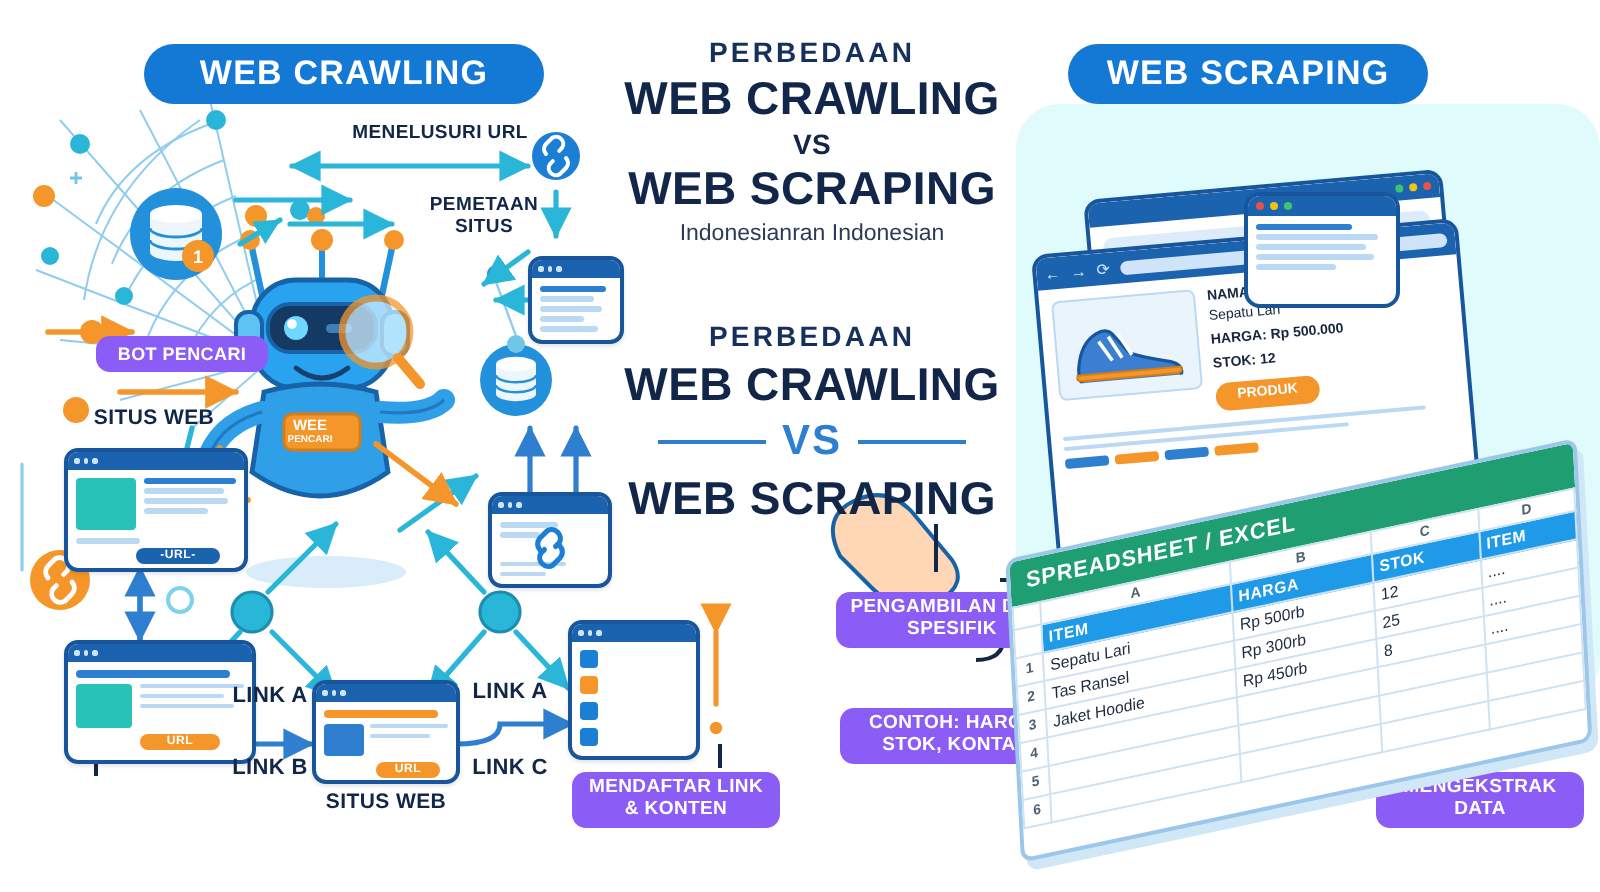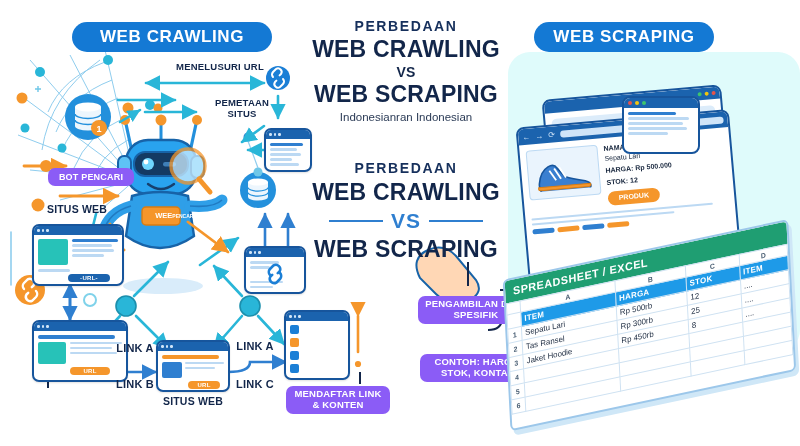--- a/index.html
+++ b/index.html
@@ -566,22 +566,22 @@
         <span style="flex:1;"><span class="line" style="width:100%;"></span><span class="line" style="width:58%;"></span></span>
       </div>
     </div>
   </div>
 
   <div class="darkchip abs" style="left:286px; top:386px; width:104px; height:28px; font-size:9.5px; padding:0 4px;">
     <span>MENDAFTAR LINK &amp; KONTEN</span>
   </div>
 
   <div class="abs" style="left:142px; top:206px; width:26px; height:20px;
-              display:flex; flex-direction:row; align-items:center; justify-content:center;
-              color:#fff; line-height:1;margin-left:20px;">
+              display:flex; flex-direction:column; align-items:center; justify-content:center;
+              color:#fff; line-height:1;">
     <span style="font-size:7.5px; font-weight:bold;">WEE</span>
     <span style="font-size:5px; font-weight:bold; margin-top:1px;">PENCARI</span>
   </div>
 
   <div class="abs" style="left:300px; top:18px; width:212px; text-align:center;">
     <div class="t-small" style="font-size:14px;">PERBEDAAN</div>
     <div class="t-big" style="font-size:23px; margin-top:2px;">WEB CRAWLING</div>
     <div class="t-big" style="font-size:14px; margin-top:1px;">VS</div>
     <div class="t-big" style="font-size:23px; margin-top:1px;">WEB SCRAPING</div>
     <div class="t-sub" style="font-size:11.5px; margin-top:3px;">Indonesianran Indonesian</div>
@@ -669,20 +669,23 @@
       <div class="line" style="width:90%;"></div>
       <div class="line" style="width:60%;"></div>
     </div>
   </div>
 
   <div class="darkchip abs" style="left:418px; top:296px; width:116px; height:28px; font-size:9.5px; padding:0 4px;">
     <span>PENGAMBILAN DATA SPESIFIK</span>
   </div>
   <div class="darkchip abs" style="left:420px; top:354px; width:116px; height:28px; font-size:9.5px; padding:0 4px;">
     <span>CONTOH: HARGA, STOK, KONTAK</span>
+  </div>
+  <div class="darkchip abs" style="left:688px; top:386px; width:104px; height:28px; font-size:9.5px; padding:0 4px;">
+    <span>MENGEKSTRAK DATA</span>
   </div>
 
   <div id="sheet-wrap">
     <div id="sheet">
       <div class="title">SPREADSHEET / EXCEL</div>
       <table>
         <thead>
           <tr>
             <th class="collet"></th>
             <th class="collet">A</th>

